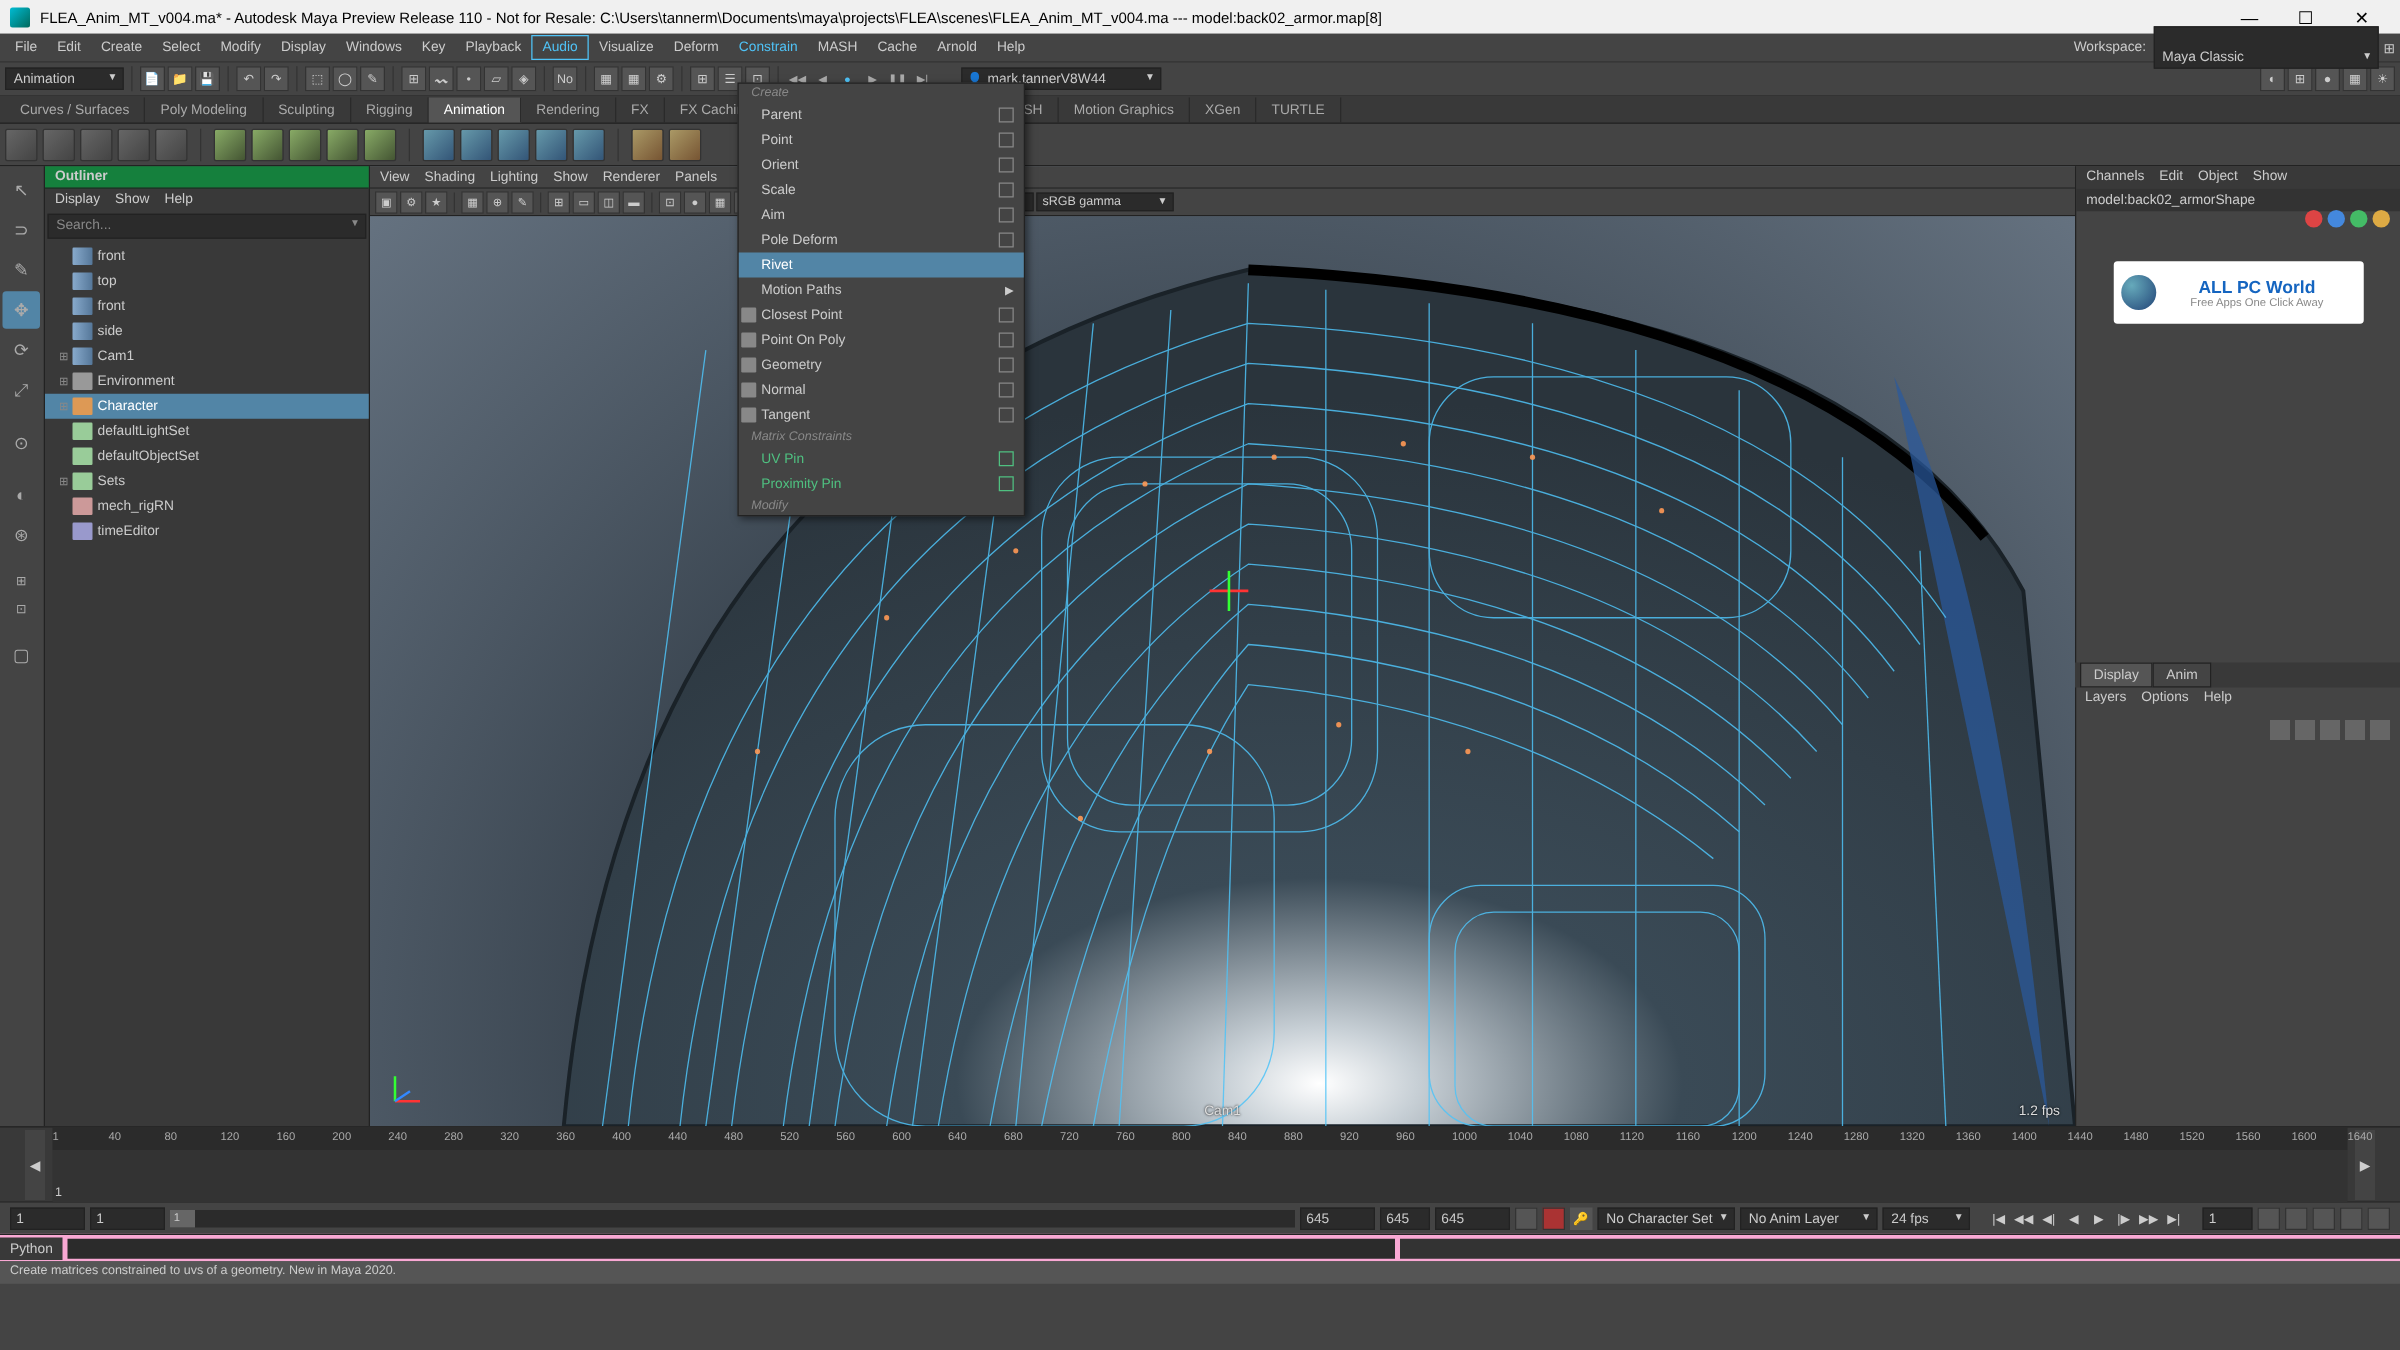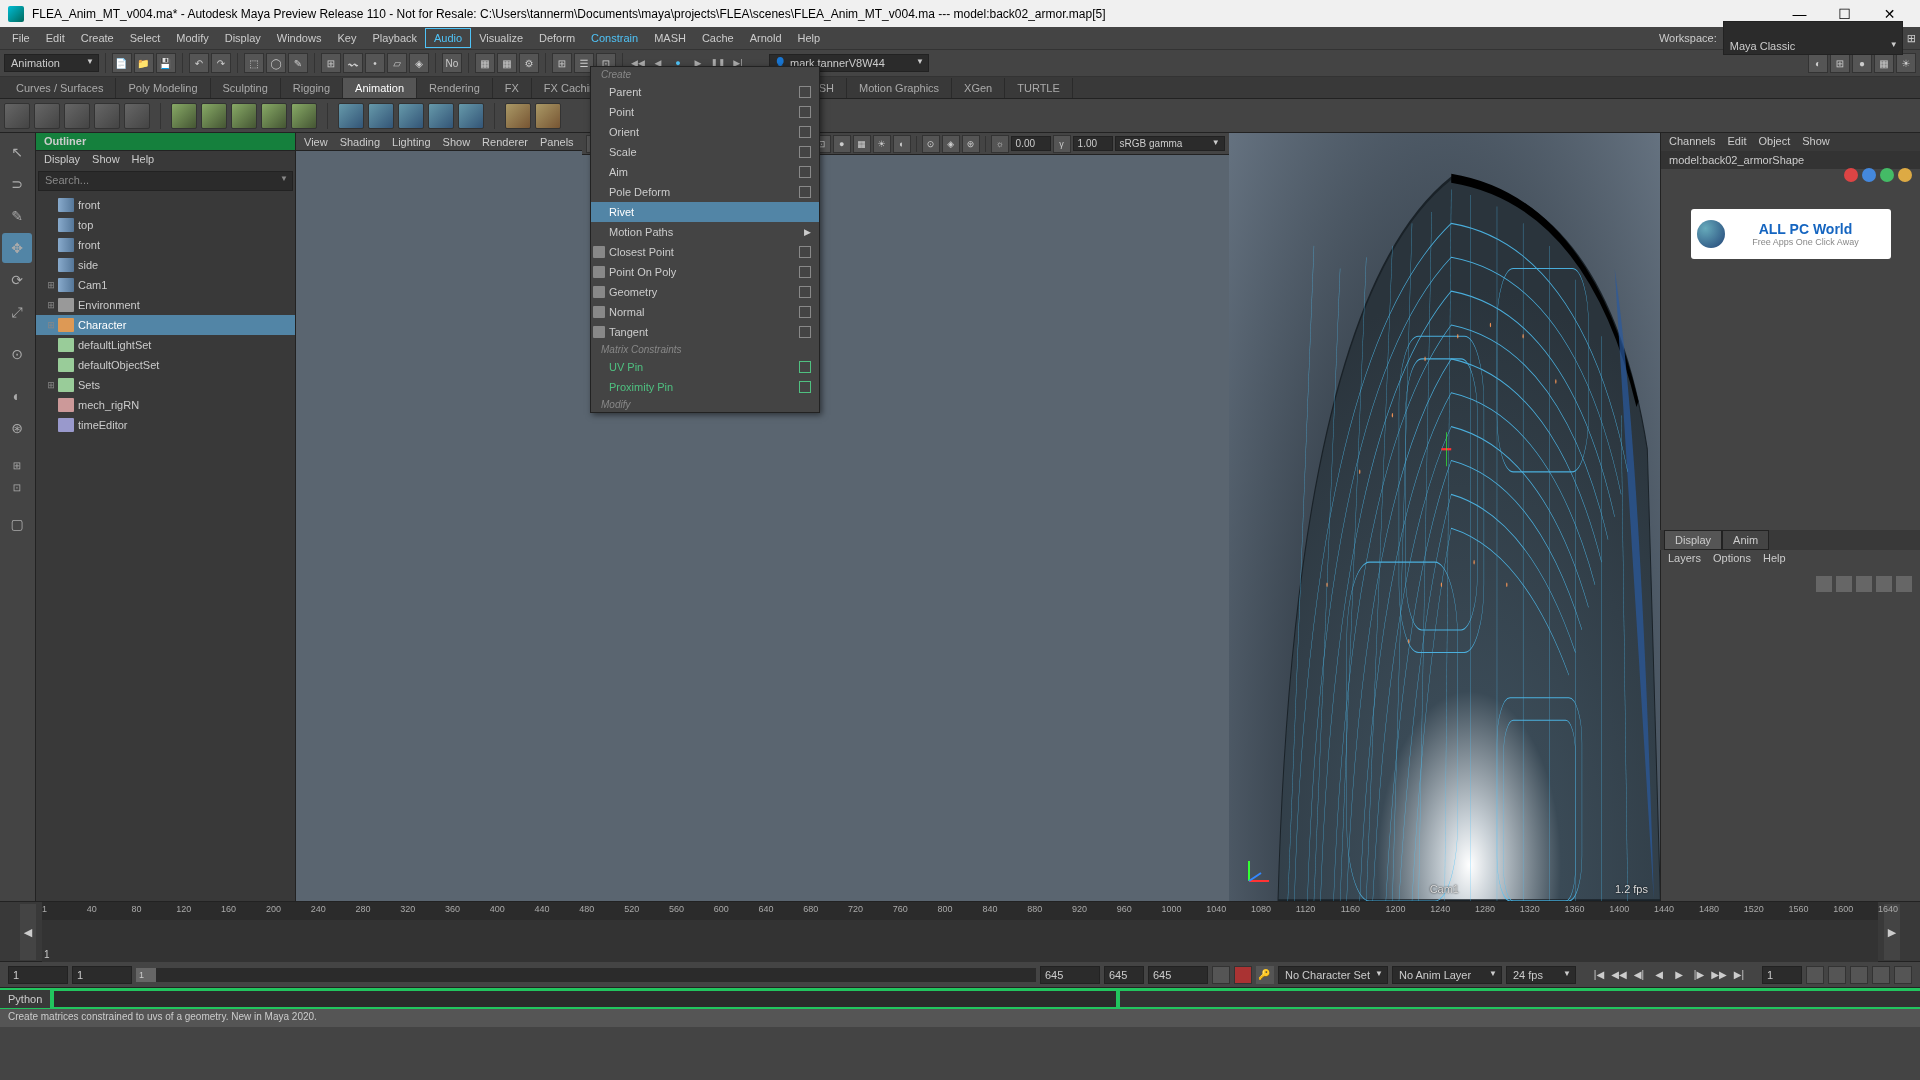--- a/index.html
+++ b/index.html
@@ -70,21 +70,21 @@
 .outliner .node .nicon { width: 16px; height: 14px; margin-right: 4px; display: inline-block; }
 .outliner .node.selected { background: #5285a6; color: #fff; }
 .outliner .node .nicon.cam { background: linear-gradient(90deg, #8ac, #579); border-radius: 1px; }
 .outliner .node .nicon.grp { background: #999; border-radius: 1px; }
 .outliner .node .nicon.char { background: #d95; border-radius: 1px; }
 .outliner .node .nicon.set { background: #9c9; border-radius: 1px; }
 .outliner .node .nicon.ref { background: #c99; border-radius: 1px; }
 .outliner .node .nicon.time { background: #99c; border-radius: 1px; }
 
 
-.viewport { flex: 1; background: #5a6570; position: relative; display: flex; flex-direction: row; }
+.viewport { flex: 1; background: #5a6570; position: relative; display: flex; flex-direction: column; }
 .viewport .vmenu { height: 18px; background: #444; display: flex; gap: 12px; padding: 2px 8px; font-size: 11px; align-items: center; border-bottom: 1px solid #222; }
 .viewport .vtoolbar { height: 22px; background: #444; display: flex; align-items: center; padding: 0 4px; gap: 2px; border-bottom: 1px solid #222; }
 .viewport .vtoolbar .vbtn { width: 18px; height: 18px; background: #555; border: 1px solid #333; font-size: 9px; display: flex; align-items: center; justify-content: center; }
 .viewport .vtoolbar .vsep { width: 1px; height: 16px; background: #333; margin: 0 3px; }
 .viewport .vtoolbar .vfield { background: #2b2b2b; border: 1px solid #222; padding: 1px 4px; font-size: 10px; color: #ccc; width: 40px; }
 .viewport .vtoolbar .vdrop { background: #2b2b2b; border: 1px solid #222; padding: 1px 16px 1px 4px; font-size: 10px; color: #ccc; width: 110px; position: relative; }
 .viewport .vtoolbar .vdrop::after { content: "▼"; position: absolute; right: 4px; font-size: 8px; }
 .viewport .canvas { flex: 1; position: relative; overflow: hidden; background: radial-gradient(ellipse at 50% 90%, #fff 2%, #d0d4d8 6%, #4a5a68 25%, #3a4550 50%, #657280 100%); }
 .viewport .canvas .mesh { position: absolute; inset: 0; }
 .viewport .canvas .mesh svg { width: 100%; height: 100%; }
@@ -139,35 +139,35 @@
 .rangerow .rslider .rhandle { position: absolute; left: 0; width: 20px; height: 14px; background: #666; }
 .rangerow .ricon { width: 18px; height: 18px; background: #555; border: 1px solid #333; }
 .rangerow .rbtn { width: 18px; height: 18px; background: #555; display: flex; align-items: center; justify-content: center; font-size: 10px; }
 .rangerow .rdrop { background: #2b2b2b; border: 1px solid #222; padding: 2px 16px 2px 6px; font-size: 11px; color: #ccc; position: relative; width: 110px; }
 .rangerow .rdrop::after { content: "▼"; position: absolute; right: 4px; font-size: 8px; }
 .rangerow .playbtns { display: flex; gap: 2px; margin: 0 10px; }
 .rangerow .playbtns .pb { width: 18px; height: 18px; display: flex; align-items: center; justify-content: center; font-size: 10px; color: #ccc; }
 .rangerow .curframe { background: #2b2b2b; border: 1px solid #222; padding: 2px 4px; font-size: 11px; width: 40px; }
 
 
-.cmdline { height: 22px; background: #22c55e; border-top: 1px solid #222; display: flex; align-items: center; }
+.cmdline { height: 22px; background: #f9a8d4; border-top: 1px solid #222; display: flex; align-items: center; }
 .cmdline .lang { padding: 3px 8px; font-size: 11px; background: #393939; }
 .cmdline .cmdinput { flex: 1; background: #2b2b2b; height: 16px; margin: 0 4px; }
 .cmdline .results { width: 800px; background: #333; height: 16px; }
 
 
 .statusbar { height: 18px; background: #555; padding: 2px 8px; font-size: 10px; color: #ccc; }
 
 </style>
 </head>
 <body>
 
 <div class="titlebar">
   <div class="icon"></div>
-  <div class="title">FLEA_Anim_MT_v004.ma* - Autodesk Maya Preview Release 110 - Not for Resale: C:\Users\tannerm\Documents\maya\projects\FLEA\scenes\FLEA_Anim_MT_v004.ma  ---  model:back02_armor.map[5]</div>
+  <div class="title">FLEA_Anim_MT_v004.ma* - Autodesk Maya Preview Release 110 - Not for Resale: C:\Users\tannerm\Documents\maya\projects\FLEA\scenes\FLEA_Anim_MT_v004.ma  ---  model:back02_armor.map[8]</div>
   <div class="winbtn">—</div>
   <div class="winbtn">☐</div>
   <div class="winbtn">✕</div>
 </div>
 
 <div class="menubar">
   <span class="mitem">File</span>
   <span class="mitem">Edit</span>
   <span class="mitem">Create</span>
   <span class="mitem">Select</span>

